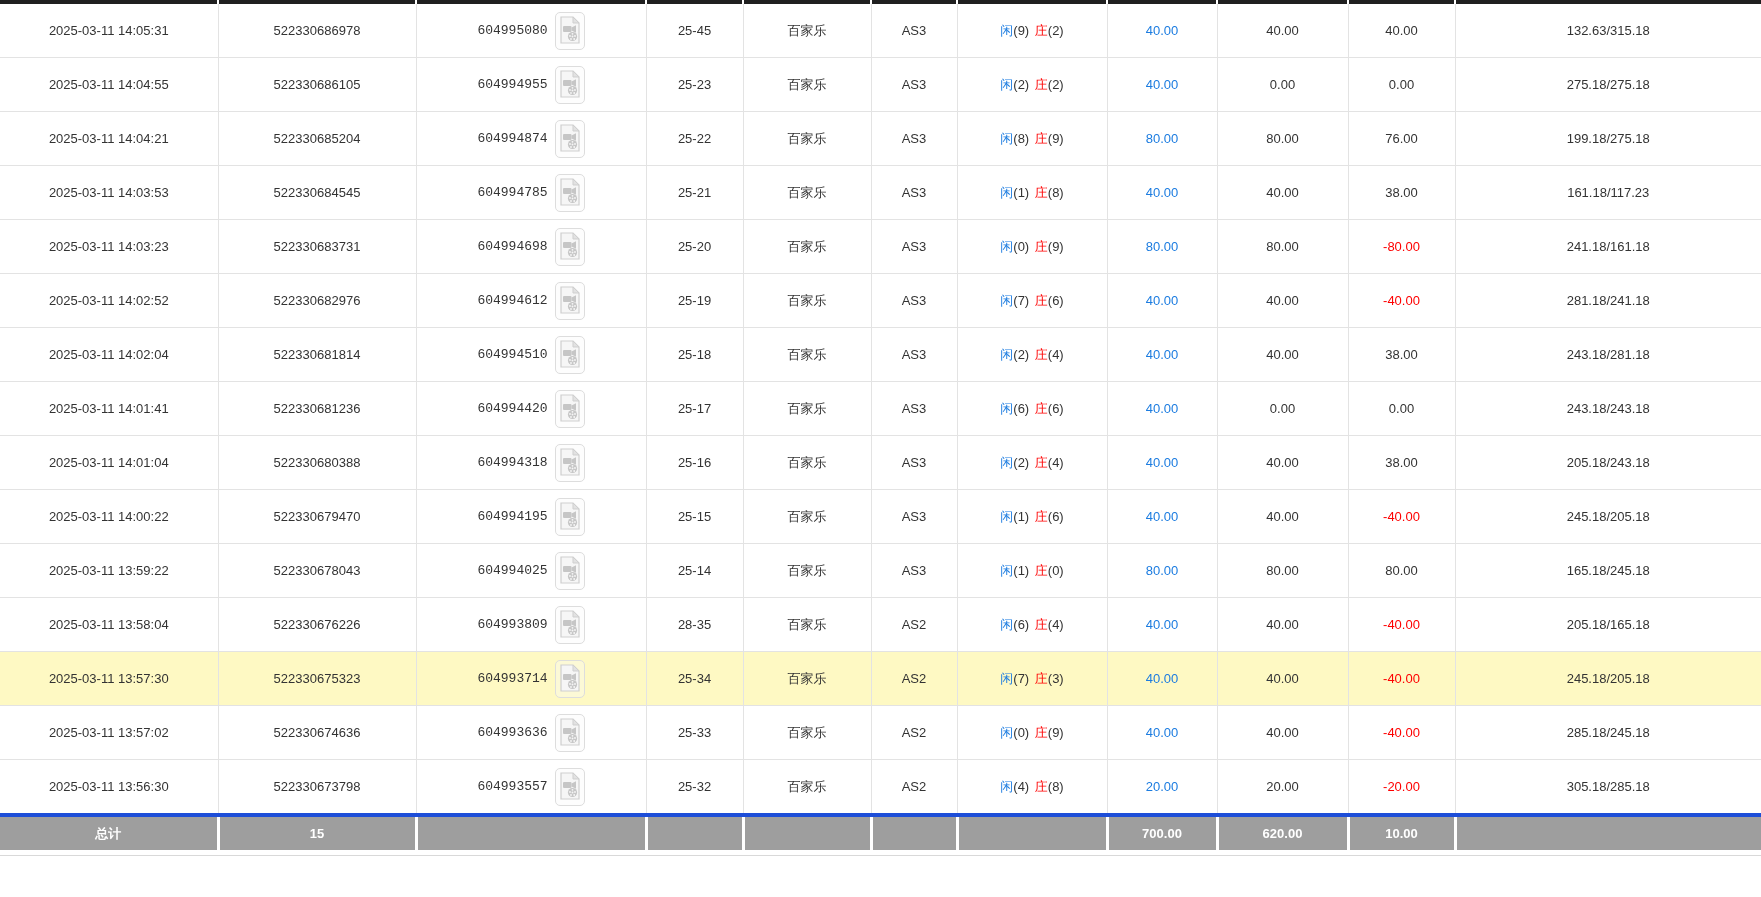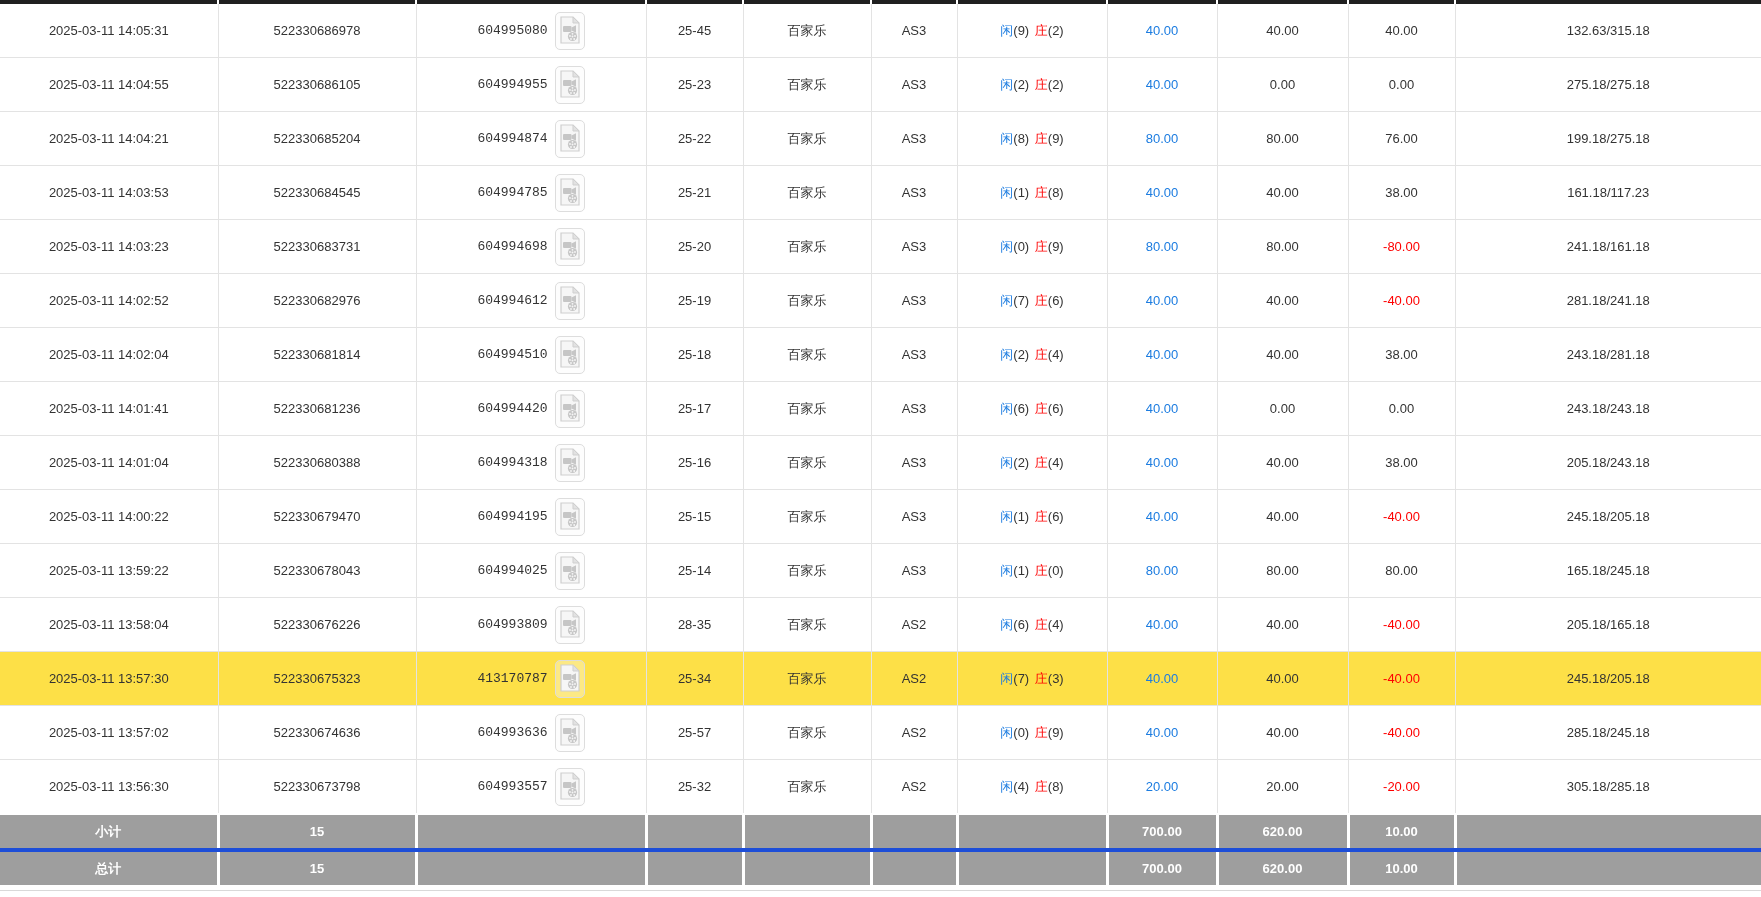--- a/index.html
+++ b/index.html
@@ -9,21 +9,21 @@
   }
   table.records{border-collapse:collapse;width:1761px;table-layout:fixed;}
   td{
     text-align:center;vertical-align:middle;font-size:13px;color:#333;
     padding:0;overflow:hidden;white-space:nowrap;
   }
   tr.dark-strip td{height:4px;background:#1f1f1f;}
   tr.dark-strip td + td{border-left:2px solid #fff;}
   tr.data td{height:53px;border-bottom:1px solid #e3e3e3;}
   tr.data td + td{border-left:1px solid #e3e3e3;}
-  tr.data.highlight td{background:#fde047;margin-top:32px;}
+  tr.data.highlight td{background:#fef9c3;margin-top:32px;}
   tr.summary td{background:#9e9e9e;color:#fff;font-weight:bold;height:33px;}
   tr.summary td + td{border-left:3px solid #fff;}
   tr.summary.subtotal td{border-top:2px solid #fff;}
   tr.summary.total td{border-top:4px solid #1d4ed8;}
   .blue{color:#1c7ce0;}
   .red{color:#fe0000;}
   .result-part{margin:0 1px;text-align:right;}
   .replay-btn{
     display:inline-block;vertical-align:middle;margin-left:7px;
     width:30px;height:38px;border:1px solid #ddd;border-radius:5px;
@@ -422,21 +422,21 @@
     </td>
     <td class="blue">40.00</td>
     <td>40.00</td>
     <td class="red">-40.00</td>
     <td>205.18/165.18</td>
   </tr>
       <tr class="data highlight">
     <td>2025-03-11 13:57:30</td>
     <td>522330675323</td>
     <td>
-      <span class="game-no-text">413170787</span><button class="replay-btn"><svg width="20" height="28" viewBox="0 0 20 28">
+      <span class="game-no-text">604993714</span><button class="replay-btn"><svg width="20" height="28" viewBox="0 0 20 28">
         <path d="M1 1 h12 l6 6 v20 h-18 z" fill="#f6f6f6" stroke="#cfcfcf" stroke-width="1.2"></path>
         <path d="M13 1 l6 6 h-6 z" fill="#e2e2e2" stroke="#cfcfcf" stroke-width="1"></path>
         <rect x="3" y="10" width="8.5" height="6" rx="1" fill="#c6c6c6"></rect>
         <path d="M11.5 11.5 l4.5 -2.2 v7.4 l-4.5 -2.2 z" fill="#c6c6c6"></path>
         <circle cx="12.5" cy="20.5" r="4.6" fill="#c6c6c6"></circle>
         <circle cx="12.5" cy="20.5" r="1" fill="#f6f6f6"></circle>
         <circle cx="12.5" cy="17.8" r="0.9" fill="#f6f6f6"></circle>
         <circle cx="10" cy="20" r="0.9" fill="#f6f6f6"></circle>
         <circle cx="15" cy="20" r="0.9" fill="#f6f6f6"></circle>
         <circle cx="11" cy="23" r="0.9" fill="#f6f6f6"></circle>
@@ -466,21 +466,21 @@
         <path d="M11.5 11.5 l4.5 -2.2 v7.4 l-4.5 -2.2 z" fill="#c6c6c6"></path>
         <circle cx="12.5" cy="20.5" r="4.6" fill="#c6c6c6"></circle>
         <circle cx="12.5" cy="20.5" r="1" fill="#f6f6f6"></circle>
         <circle cx="12.5" cy="17.8" r="0.9" fill="#f6f6f6"></circle>
         <circle cx="10" cy="20" r="0.9" fill="#f6f6f6"></circle>
         <circle cx="15" cy="20" r="0.9" fill="#f6f6f6"></circle>
         <circle cx="11" cy="23" r="0.9" fill="#f6f6f6"></circle>
         <circle cx="14.2" cy="23" r="0.9" fill="#f6f6f6"></circle>
       </svg></button>
     </td>
-    <td>25-57</td>
+    <td>25-33</td>
     <td>百家乐</td>
     <td>AS2</td>
     <td>
       <span class="result-part"><span class="blue">闲</span><span>(0)</span></span>
       <span class="result-part"><span class="red">庄</span><span>(9)</span></span>
     </td>
     <td class="blue">40.00</td>
     <td>40.00</td>
     <td class="red">-40.00</td>
     <td>285.18/245.18</td>
@@ -510,33 +510,20 @@
       <span class="result-part"><span class="blue">闲</span><span>(4)</span></span>
       <span class="result-part"><span class="red">庄</span><span>(8)</span></span>
     </td>
     <td class="blue">20.00</td>
     <td>20.00</td>
     <td class="red">-20.00</td>
     <td>305.18/285.18</td>
   </tr>
     </tbody>
   <tbody>
-    <tr class="summary subtotal">
-      <td>小计</td>
-      <td>15</td>
-      <td></td>
-      <td></td>
-      <td></td>
-      <td></td>
-      <td></td>
-      <td>700.00</td>
-      <td>620.00</td>
-      <td>10.00</td>
-      <td></td>
-    </tr>
     <tr class="summary total">
       <td>总计</td>
       <td>15</td>
       <td></td>
       <td></td>
       <td></td>
       <td></td>
       <td></td>
       <td>700.00</td>
       <td>620.00</td>

